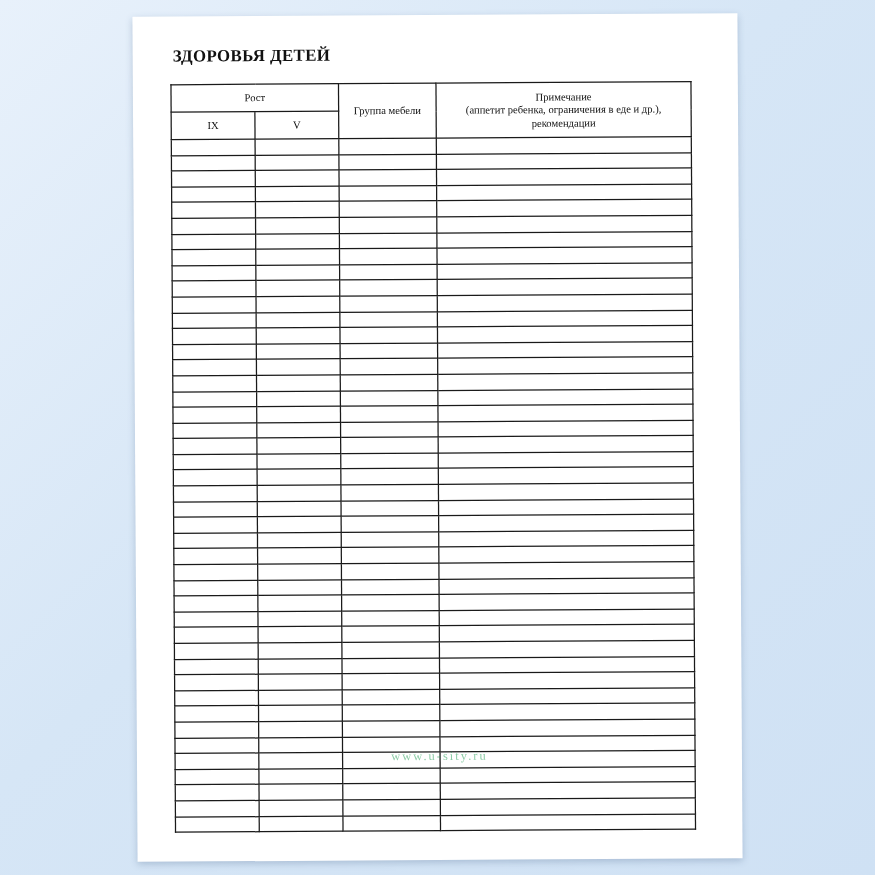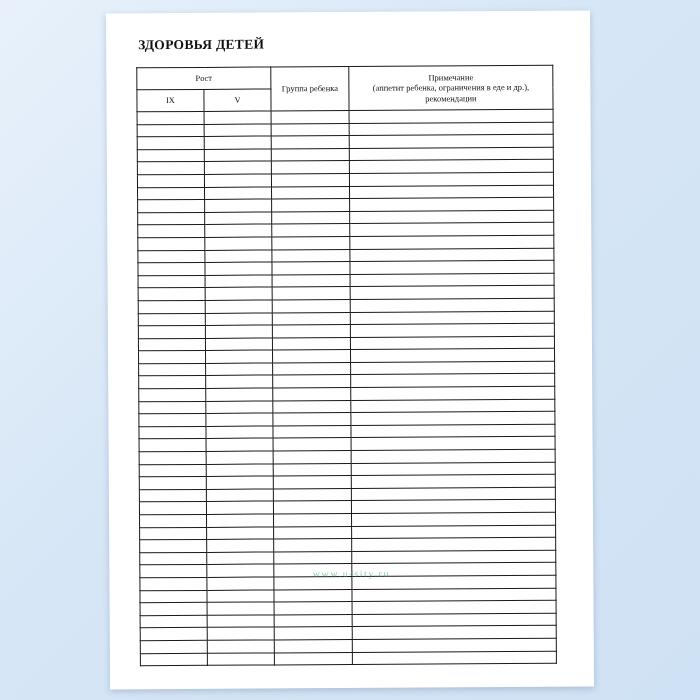--- a/index.html
+++ b/index.html
@@ -82,21 +82,21 @@
   td.data-cell {
     height: 11.6px;
   }
   col.col-rost-a { width: 67px; }
   col.col-rost-b { width: 67px; }
   col.col-group  { width: 78px; }
   col.col-note   { width: 204px; }
   #watermark {
     position: absolute;
     left: 50%;
-    top: 556px;
+    top: 588px;
     transform: translateX(-50%);
     font-family: "Liberation Serif", serif;
     font-size: 10px;
     letter-spacing: 1.6px;
     color: #2fa35e;
     opacity: 0.55;
     white-space: nowrap;
     pointer-events: none;
   }
 </style>
@@ -113,21 +113,21 @@
     <table class="health-table">
       <colgroup>
         <col class="col-rost-a">
         <col class="col-rost-b">
         <col class="col-group">
         <col class="col-note">
       </colgroup>
       <thead>
         <tr>
           <th class="group-header" colspan="2">Рост</th>
-          <th class="tall-header" rowspan="2">Группа ребенка</th>
+          <th class="tall-header" rowspan="2">Группа мебели</th>
           <th class="note-header" rowspan="2">
             <div>Примечание</div>
             <div>(аппетит ребенка, ограничения в еде и др.),</div>
             <div>рекомендации</div>
           </th>
         </tr>
         <tr>
           <th class="sub-header">IX</th>
           <th class="sub-header">V</th>
         </tr>

